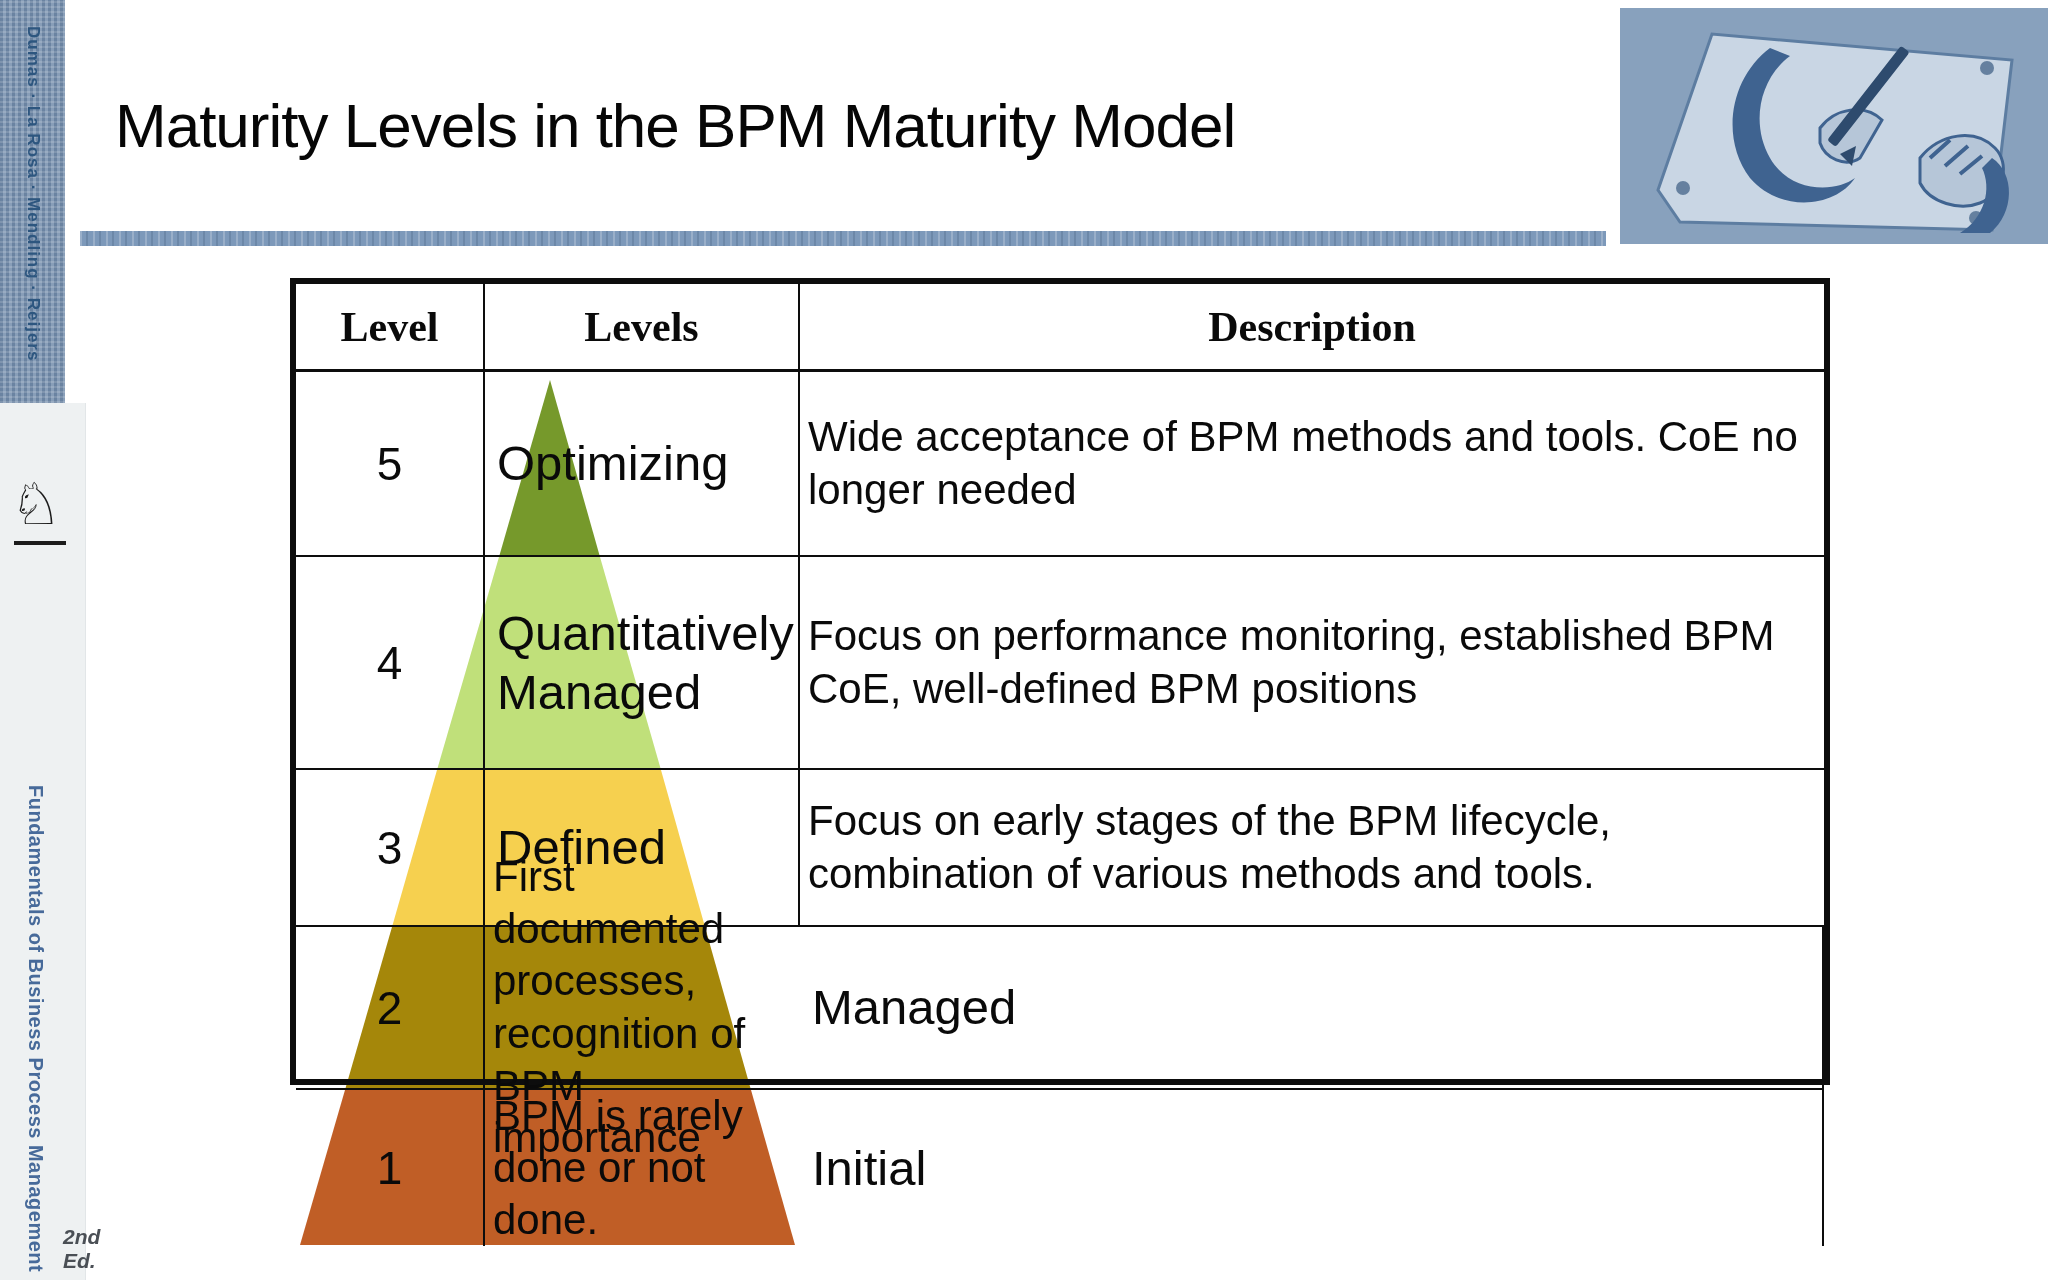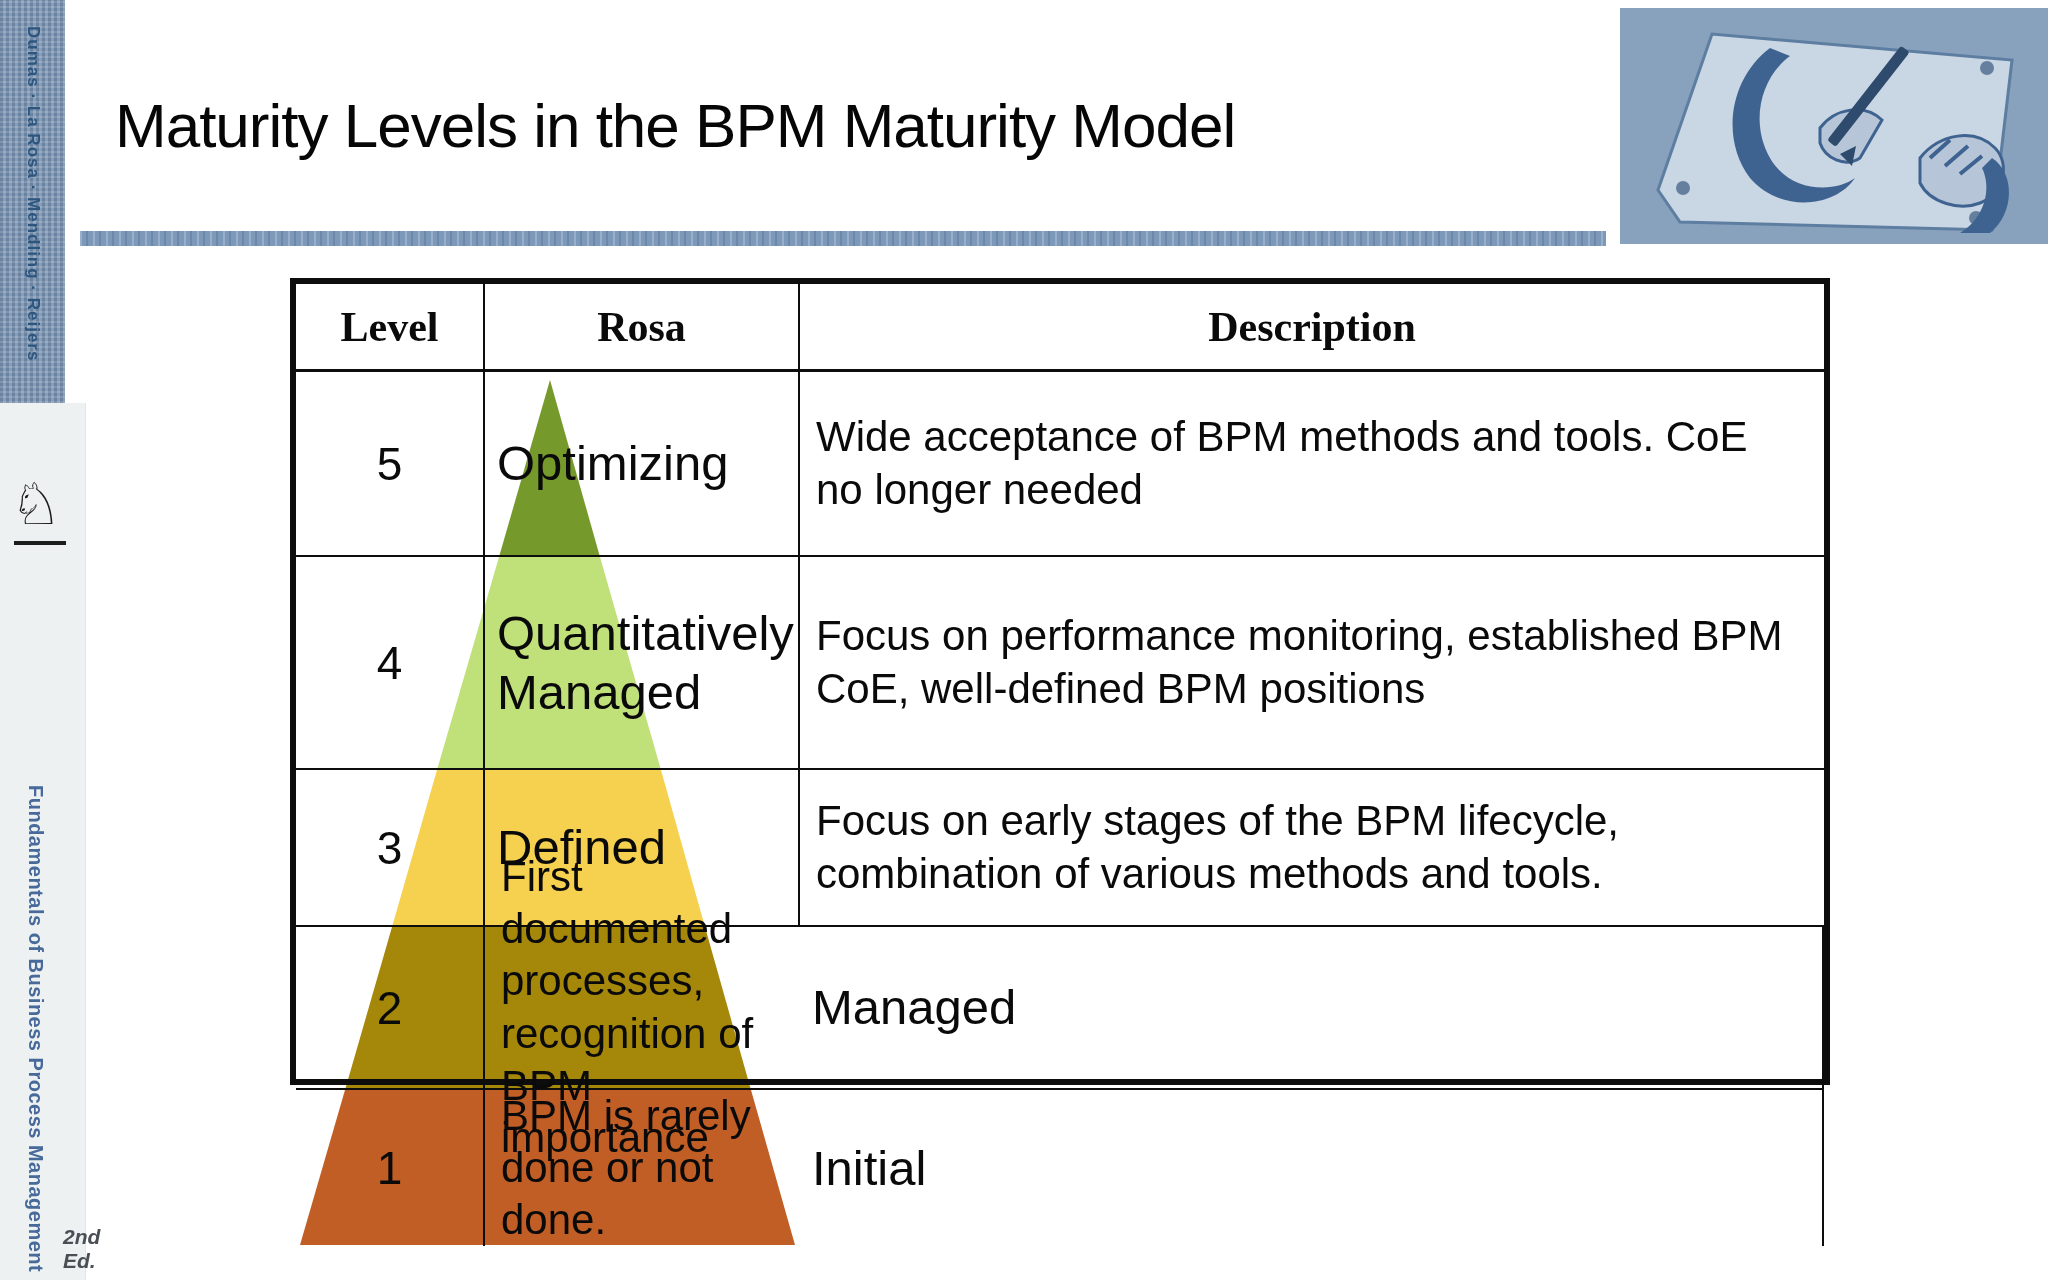--- a/index.html
+++ b/index.html
@@ -45,21 +45,21 @@
     grid-template-columns:189px 315px 1fr;
     grid-template-rows:88px 185px 213px 157px 163px 1fr;}
   .cell{box-sizing:border-box;border-right:2px solid #0d0d0d;border-bottom:2px solid #0d0d0d;
     display:flex;align-items:center;background:transparent;}
   .cell.last-col{border-right:none;}
   .cell.last-row{border-bottom:none;}
   .hcell{justify-content:center;font-family:"Liberation Serif",serif;font-weight:bold;
     font-size:42px;color:#0a0a0a;border-bottom:3px solid #0d0d0d;}
   .lvl{justify-content:center;font-size:46px;color:#0a0a0a;}
   .lbl{padding-left:12px;font-size:49px;color:#0a0a0a;line-height:1.2;}
-  .desc{padding-left:16px;padding-right:20px;font-size:42px;color:#0a0a0a;line-height:1.24;}
+  .desc{padding-left:8px;padding-right:20px;font-size:42px;color:#0a0a0a;line-height:1.24;}
 </style>
 </head>
 <body>
 
 <div class="slide">
 
   <div class="spine-top">
     <span class="spine-authors">Dumas · La Rosa · Mendling · Reijers</span>
   </div>
   <div class="spine-bottom">
@@ -98,21 +98,21 @@
       <polygon points="260,102 310,279 209,279" fill="#76992b"></polygon>
       <polygon points="209,279 310,279 371,492 147,492" fill="#c0e07a"></polygon>
       <polygon points="147,492 371,492 415,649 102,649" fill="#f6d04f"></polygon>
       <polygon points="102,649 415,649 461,812 55,812" fill="#a5870a"></polygon>
       <polygon points="55,812 461,812 505,967 10,967" fill="#c05e26"></polygon>
     </svg>
 
     <div class="tbl">
 
       <div class="cell hcell">Level</div>
-      <div class="cell hcell">Rosa</div>
+      <div class="cell hcell">Levels</div>
       <div class="cell hcell last-col">Description</div>
 
       <div class="cell lvl">5</div>
       <div class="cell lbl">Optimizing</div>
       <div class="cell desc last-col">Wide acceptance of BPM methods and tools. CoE no longer needed</div>
 
       <div class="cell lvl">4</div>
       <div class="cell lbl">Quantitatively Managed</div>
       <div class="cell desc last-col">Focus on performance monitoring, established BPM CoE, well-defined BPM positions</div>
 

